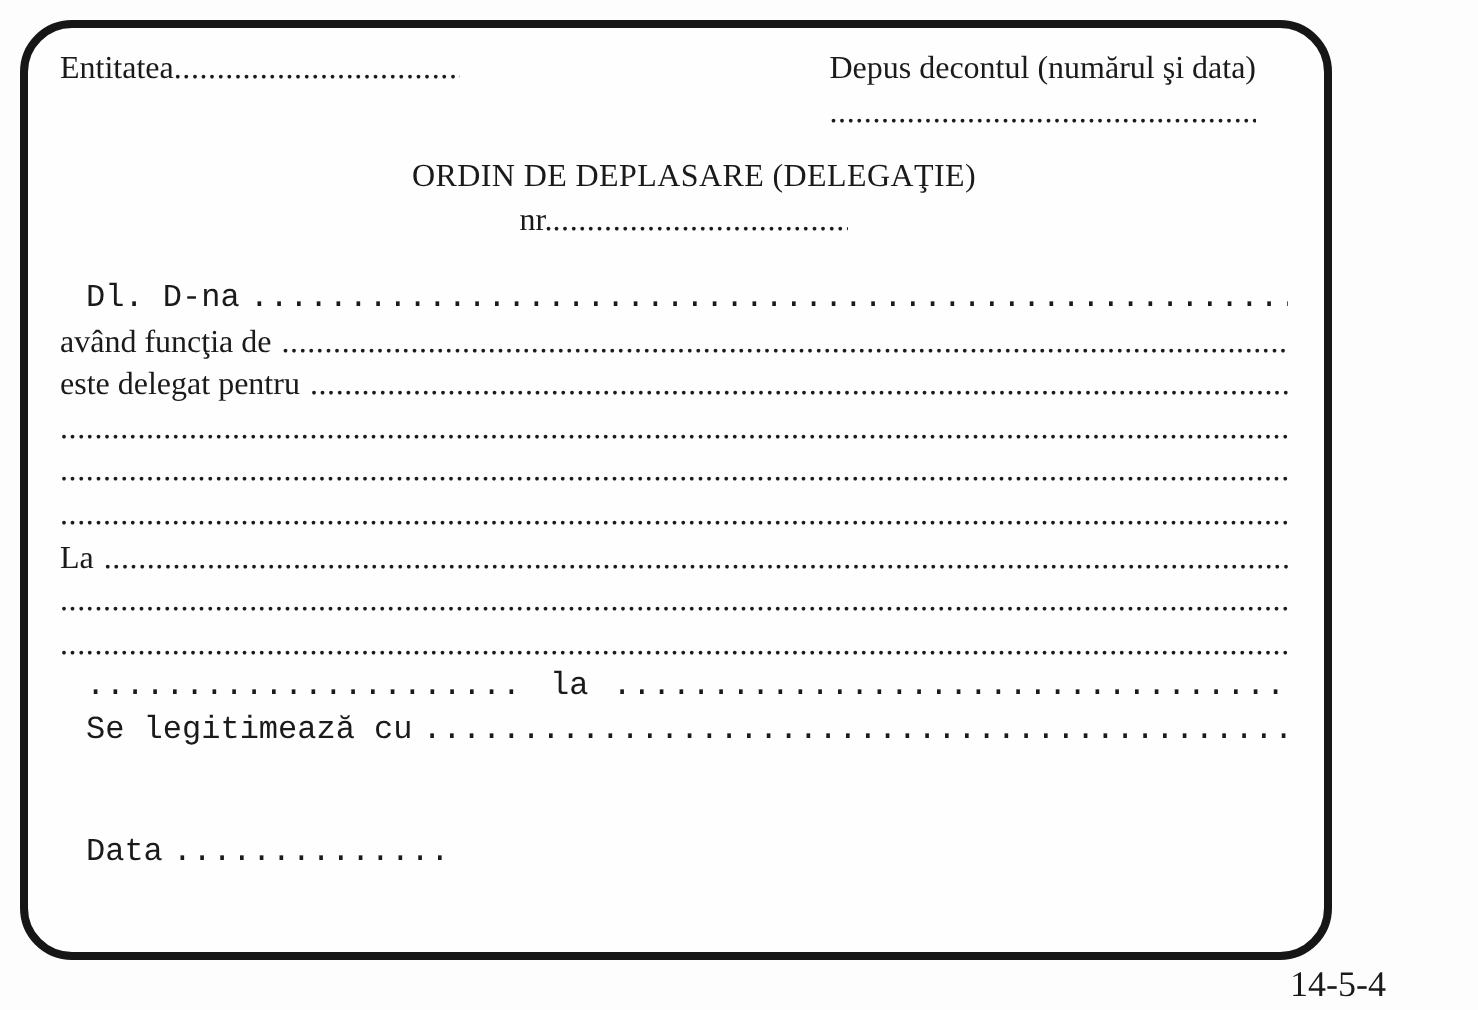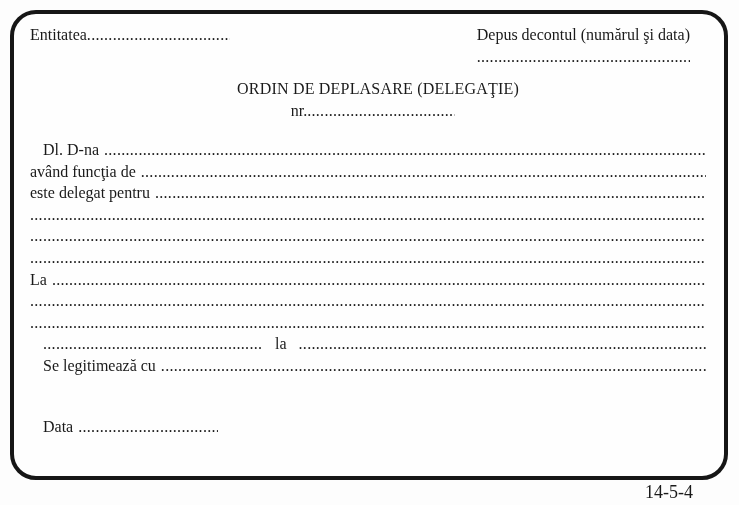--- a/index.html
+++ b/index.html
@@ -9,21 +9,21 @@
     font-family: "Liberation Serif", serif;
     color: #1a1a1a;
     position: relative;
     overflow: hidden;
   }
   .stage { position: absolute; inset: 0; }
 
   .card {
     position: absolute;
     left: 10px; top: 10px;
-    width: 718px; height: 470px;
+    width: 656px; height: 470px;
     box-sizing: border-box;
     background: #fefefe;
     border: 4px solid #161616;
     border-radius: 26px;
     padding: 10px 18px 0 16px;
     font-size: 16px;
   }
 
   
   .dots {
@@ -62,21 +62,21 @@
   .nr-line .dots { flex: 0 0 auto; width: 148px; }
 
   .body-rows { margin-top: 17px; }
   .row {
     display: flex;
     align-items: baseline;
     line-height: 21.6px;
     height: 21.6px;
   }
   .row .lbl { margin-right: 5px; white-space: nowrap; }
-  .row.indent { padding-left: 13px; }
+  .row.indent { padding-left: 13px; font-family: Liberation Mono, monospace; }
 
   .w218 { width: 218px; }
   .mid-lbl { margin-left: 14px; margin-right: 12px; }
 
   .row.semnatura {
     display: block;
     text-align: center;
     padding-left: 114px;
     height: 21.6px;
   }

